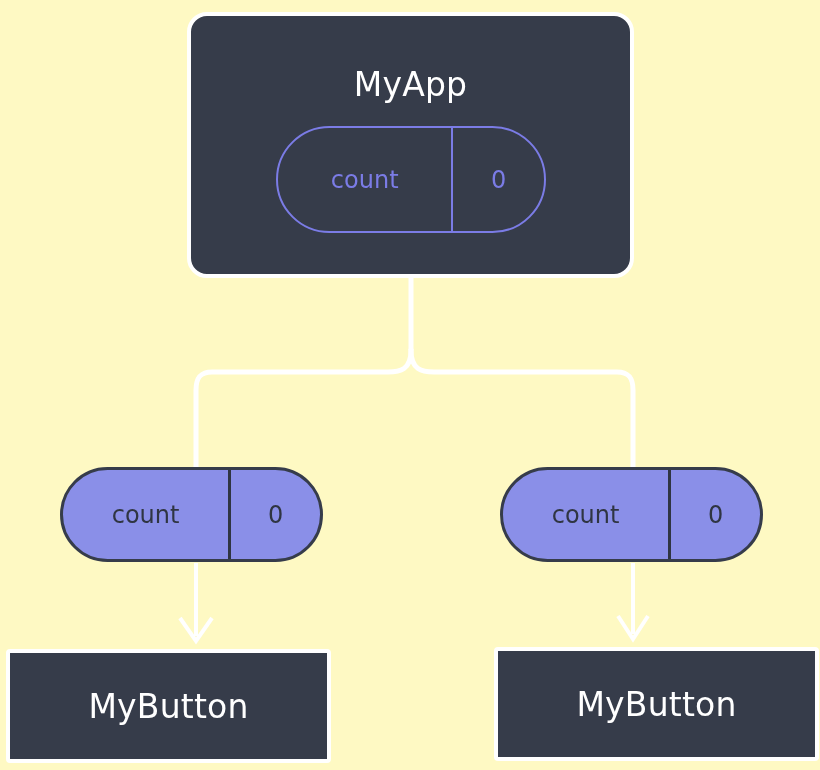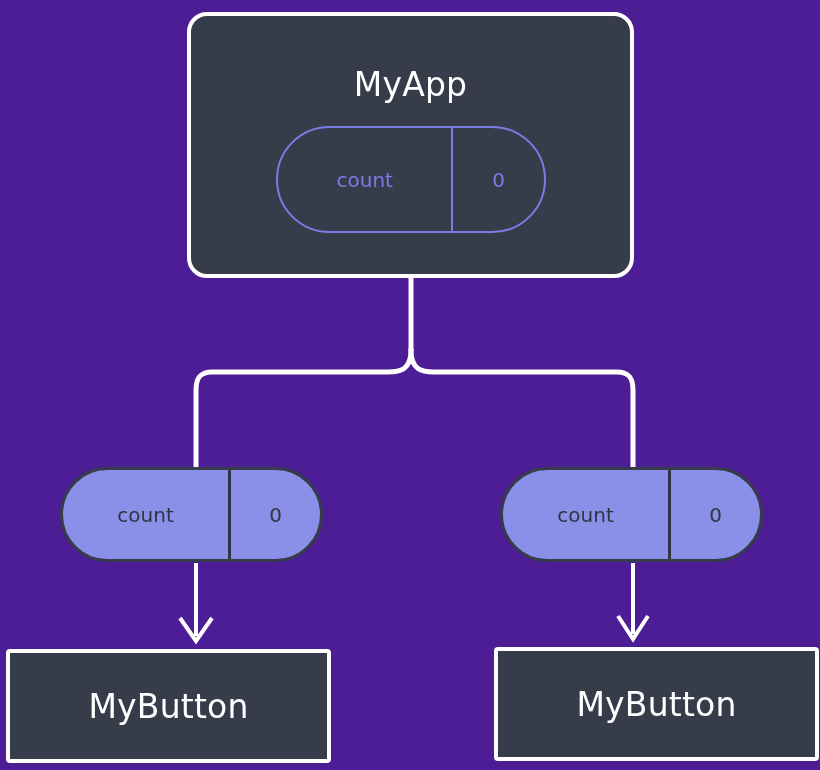--- a/index.html
+++ b/index.html
@@ -10,21 +10,21 @@
   body {
     width: 820px;
     height: 770px;
     overflow: hidden;
     font-family: "DejaVu Sans", sans-serif;
   }
   #stage {
     position: relative;
     width: 820px;
     height: 770px;
-    background: #4c1d95;
+    background: #fef9c3;
   }
 
   
   #wires {
     position: absolute;
     left: 0;
     top: 0;
     width: 820px;
     height: 770px;
     pointer-events: none;
@@ -81,21 +81,21 @@
     display: flex;
     align-items: stretch;
     border-radius: 999px;
     overflow: hidden;
   }
   .pill .pill-key,
   .pill .pill-val {
     display: flex;
     align-items: center;
     justify-content: center;
-    font-size: 20px;
+    font-size: 24px;
     line-height: 1;
     white-space: nowrap;
   }
 
   
   .pill-outline {
     border: 2px solid #7b7ce6;
     background: transparent;
   }
   .pill-outline .pill-key,

